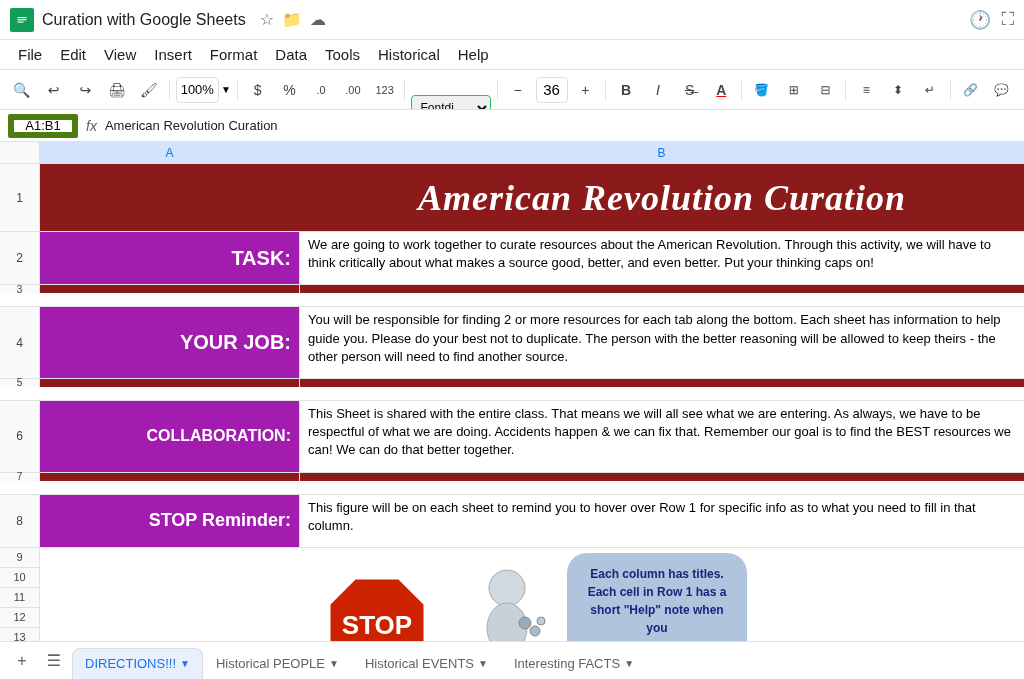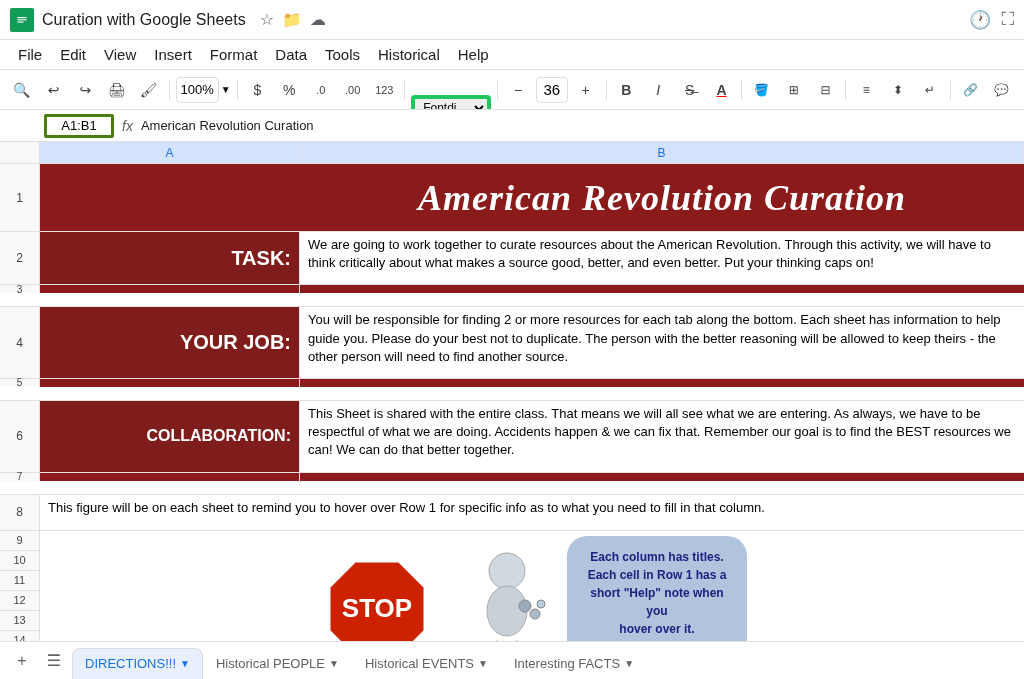--- a/index.html
+++ b/index.html
@@ -116,46 +116,45 @@
       text-align: center;
       font-size: 15px;
       font-weight: 500;
     }
     .toolbar-bold { font-weight: bold; }
     .toolbar-italic { font-style: italic; }
     .toolbar-strike { text-decoration: line-through; }
     .toolbar-font-select {
       width: 80px;
       height: 26px;
-      border: 4px solid #22c55e;
+      border: 1px solid #22c55e;
       border-radius: 4px;
       font-size: 12px;
       padding: 0 4px;
       margin-top: 36px;
     }
 
     
     .formula-bar {
       display: flex;
       align-items: center;
       background: #fff;
       height: 32px;
       border-bottom: 1px solid #e0e0e0;
       padding: 0 8px;
       gap: 8px;
     }
     .cell-ref {
       width: 70px;
       height: 24px;
-      border: 3px solid #4d7c0f;
+      border: 6px solid #4d7c0f;
       border-radius: 2px;
       font-size: 13px;
       padding: 0 4px;
       text-align: center;
-      margin-left: 36px;
     }
     .formula-icon {
       color: #5f6368;
       font-size: 14px;
       font-style: italic;
     }
     .formula-input {
       flex: 1;
       height: 24px;
       border: none;
@@ -242,21 +241,21 @@
       font-size: 36px;
       font-weight: bold;
       color: #fff;
       font-style: italic;
       text-align: center;
       letter-spacing: 1px;
     }
 
     
     .dark-blue-row .cell-a {
-      background: #7f1d1d;
+      background: #a21caf;
     }
     .dark-blue-row .cell-b {
       background: #fff;
     }
     .dark-blue-label {
       color: #fff;
       font-size: 20px;
       font-weight: bold;
       text-align: right;
     }
@@ -524,20 +523,23 @@
   </div>
 
   <div class="sheet-row red-row">
     <div class="row-num row-num-col" style="height:8px;min-height:8px;font-size:10px;">7</div>
     <div class="cell-a" style="background:#8b1a1a;min-height:8px;height:8px;"></div>
     <div class="cell-b" style="background:#8b1a1a;min-height:8px;height:8px;"></div>
   </div>
 
   <div class="sheet-row dark-blue-row" style="min-height:36px;">
     <div class="row-num row-num-col">8</div>
+    <div class="cell-a">
+      <span class="dark-blue-label" style="font-size:18px;">STOP Reminder:</span>
+    </div>
     <div class="cell-b wrap">
       <span>This figure will be on each sheet to remind you to hover over Row 1 for specific info as to what you need to fill in that column.</span>
     </div>
   </div>
 
   <div class="sheet-row" style="min-height:160px;position:relative;overflow:hidden;">
     <div class="row-num row-num-col" style="height:160px;display:flex;flex-direction:column;font-size:11px;gap:0;">
       <span style="height:20px;display:flex;align-items:center;justify-content:center;border-bottom:1px solid #e0e0e0;width:40px;">9</span>
       <span style="height:20px;display:flex;align-items:center;justify-content:center;border-bottom:1px solid #e0e0e0;width:40px;">10</span>
       <span style="height:20px;display:flex;align-items:center;justify-content:center;border-bottom:1px solid #e0e0e0;width:40px;">11</span>

